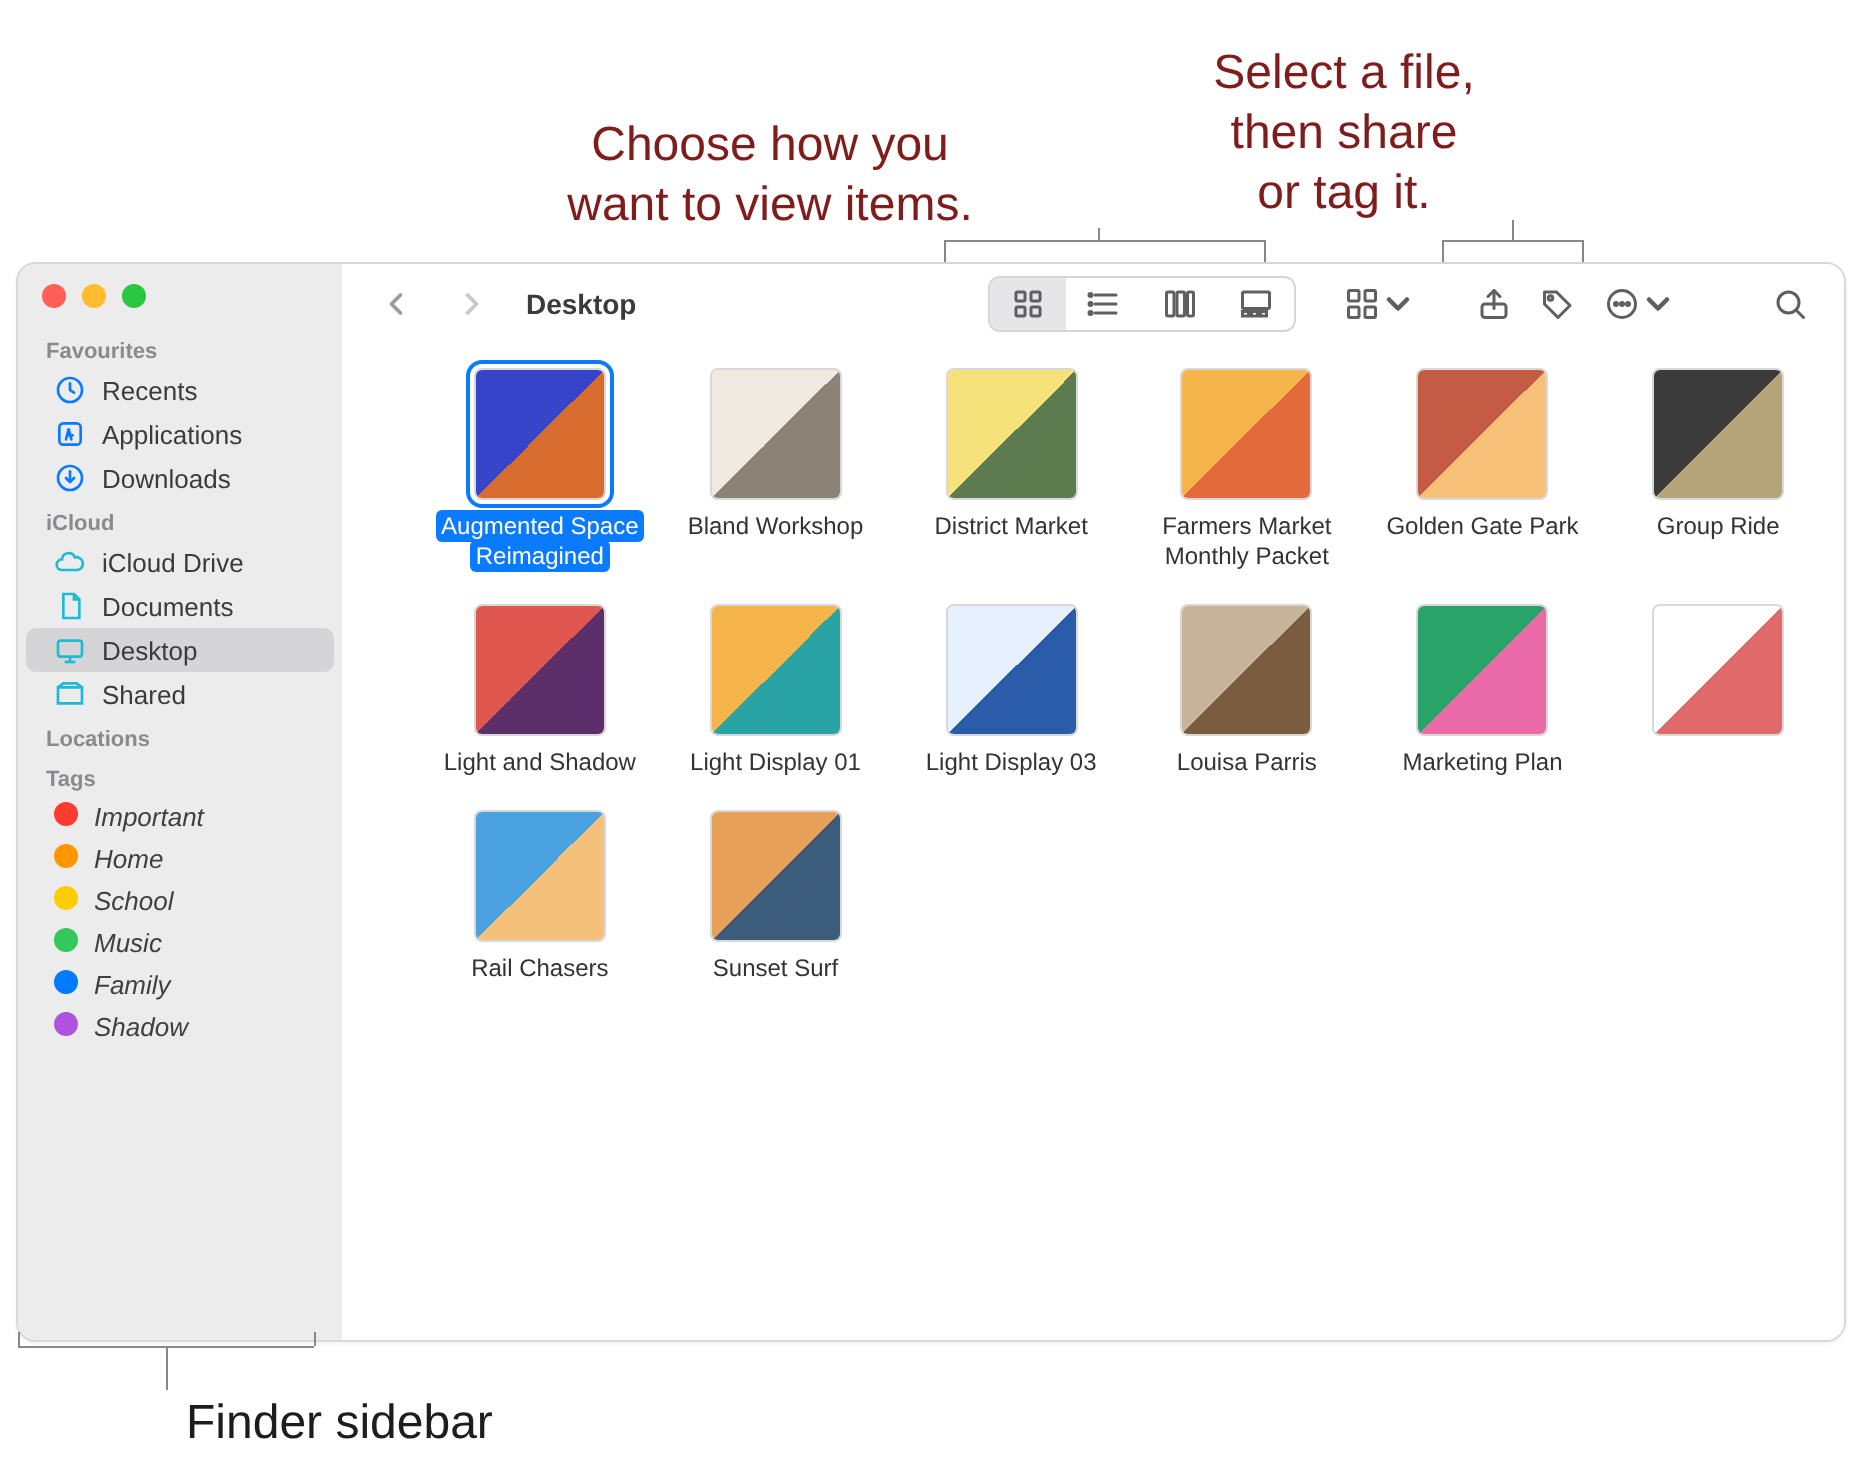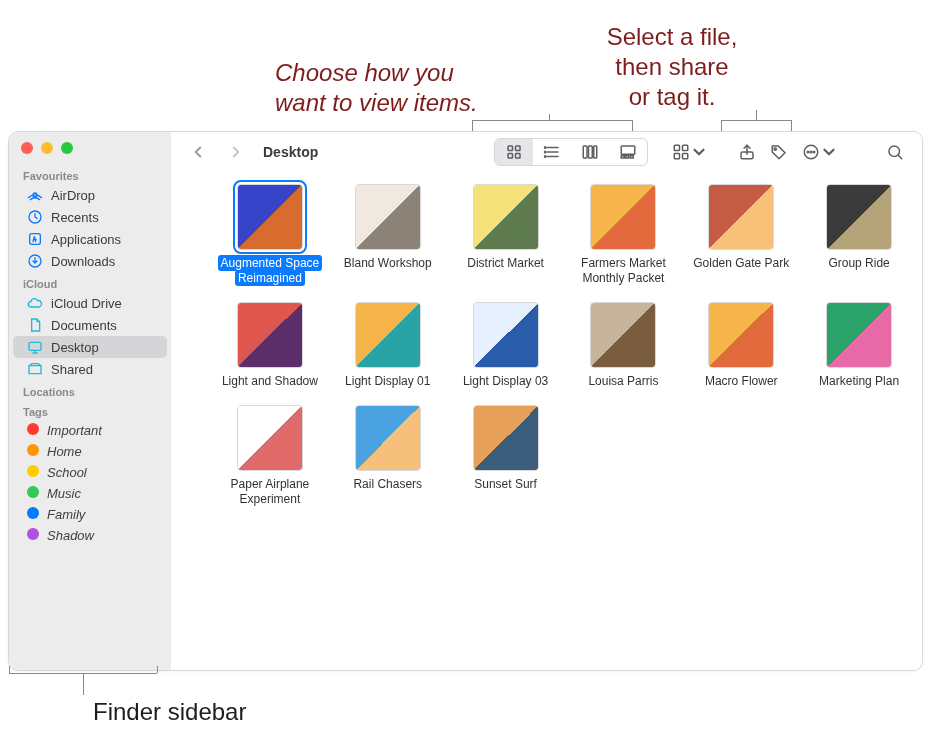--- a/index.html
+++ b/index.html
@@ -156,21 +156,21 @@
   
   .bottom-callout {
     position:absolute;
     font-size:24px;
     color:#1d1d1f;
   }
 </style>
 </head>
 <body>
 
-<div class="callout" style="left:275px; top:58px; width:220px; text-align:left;font-style:italic;">
+<div class="callout" style="left:275px; top:58px; width:220px; text-align:center;">
   <span style="white-space:pre-line;">Choose how you
 want to view items.</span>
 </div>
 <div class="callout" style="left:592px; top:22px; width:160px;">
   <span style="white-space:pre-line;">Select a file,
 then share
 or tag it.</span>
 </div>
 
 <div class="callout-line" style="left:472px; top:120px; width:160px; height:1px;"></div>
@@ -185,30 +185,20 @@
 
 <div class="window">
   <div class="sidebar">
     <div class="traffic">
       <span style="background:#ff5f57"></span>
       <span style="background:#febc2e"></span>
       <span style="background:#28c840"></span>
     </div>
     <div id="sidebar-sections">
         <div class="sec-header">Favourites</div>
-        <div class="side-item">
-          <span class="side-icon">
-            <svg viewBox="0 0 24 24" fill="none" stroke="#0a7aff" stroke-width="2">
-              <circle cx="12" cy="12" r="3"></circle>
-              <path d="M5 19a10 10 0 0 1 14 0" stroke-linecap="round"></path>
-              <path d="M2 16a14 14 0 0 1 20 0" stroke-linecap="round"></path>
-            </svg>
-          </span>
-          <span>AirDrop</span>
-        </div>
         <div class="side-item">
           <span class="side-icon">
             <svg viewBox="0 0 24 24" fill="none" stroke="#0a7aff" stroke-width="2">
               <circle cx="12" cy="12" r="9"></circle>
               <polyline points="12 7 12 12 15 14" stroke-linecap="round"></polyline>
             </svg>
           </span>
           <span>Recents</span>
         </div>
         <div class="side-item">
@@ -451,35 +441,28 @@
             <div class="label-wrap"><span>Light Display 03</span></div>
           </div>
           <div class="file">
             <div class="thumb">
               <div class="swatch" style="background: linear-gradient(135deg, rgb(199, 180, 154) 0%, rgb(199, 180, 154) 50%, rgb(122, 92, 62) 50%, rgb(122, 92, 62) 100%);"></div>
             </div>
             <div class="label-wrap"><span>Louisa Parris</span></div>
           </div>
           <div class="file">
             <div class="thumb">
-              <div class="swatch" style="background: linear-gradient(135deg, rgb(245, 181, 74) 0%, rgb(245, 181, 74) 50%, rgb(226, 106, 61) 50%, rgb(226, 106, 61) 100%);"></div>
-            </div>
-            <div class="label-wrap"><span>Macro Flower</span></div>
-          </div>
-          <div class="file">
-            <div class="thumb">
               <div class="swatch" style="background: linear-gradient(135deg, rgb(42, 163, 106) 0%, rgb(42, 163, 106) 50%, rgb(232, 106, 166) 50%, rgb(232, 106, 166) 100%);"></div>
             </div>
             <div class="label-wrap"><span>Marketing Plan</span></div>
           </div>
           <div class="file">
             <div class="thumb">
               <div class="swatch" style="background: linear-gradient(135deg, rgb(255, 255, 255) 0%, rgb(255, 255, 255) 50%, rgb(224, 106, 106) 50%, rgb(224, 106, 106) 100%);"></div>
             </div>
-            <div class="label-wrap"><span>Paper Airplane Experiment</span></div>
           </div>
           <div class="file">
             <div class="thumb">
               <div class="swatch" style="background: linear-gradient(135deg, rgb(74, 163, 224) 0%, rgb(74, 163, 224) 50%, rgb(245, 193, 122) 50%, rgb(245, 193, 122) 100%);"></div>
             </div>
             <div class="label-wrap"><span>Rail Chasers</span></div>
           </div>
           <div class="file">
             <div class="thumb">
               <div class="swatch" style="background: linear-gradient(135deg, rgb(230, 160, 90) 0%, rgb(230, 160, 90) 50%, rgb(59, 92, 122) 50%, rgb(59, 92, 122) 100%);"></div>

